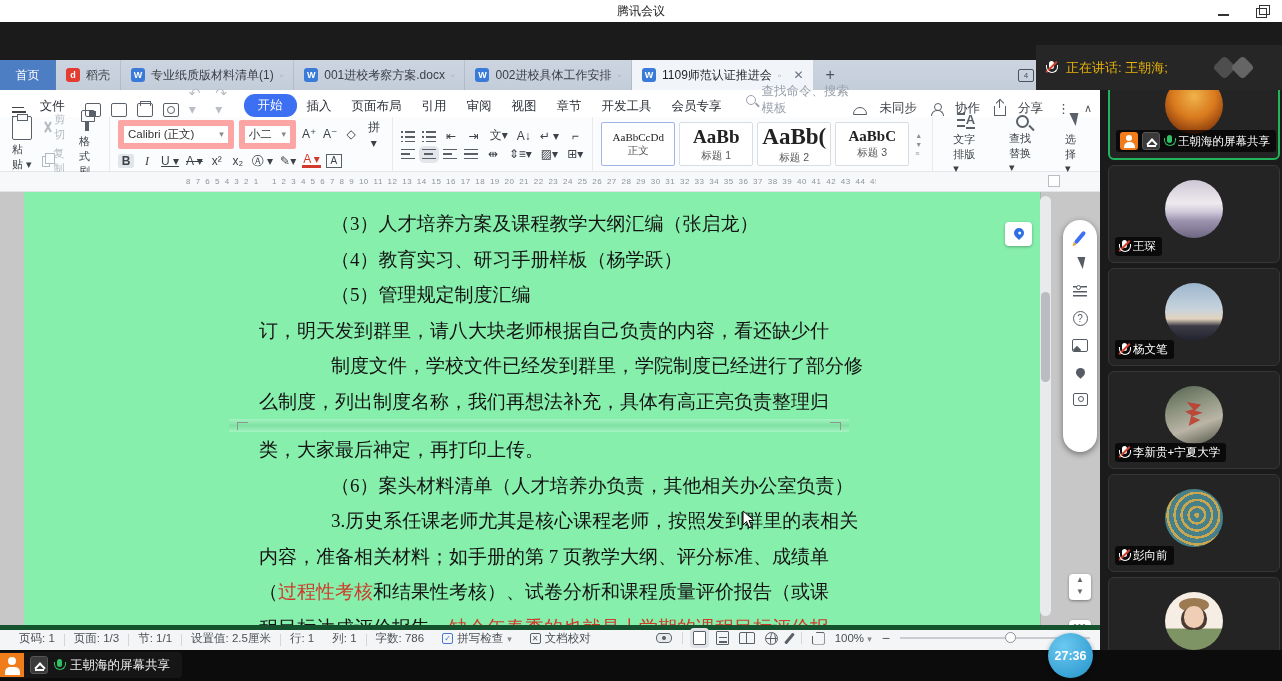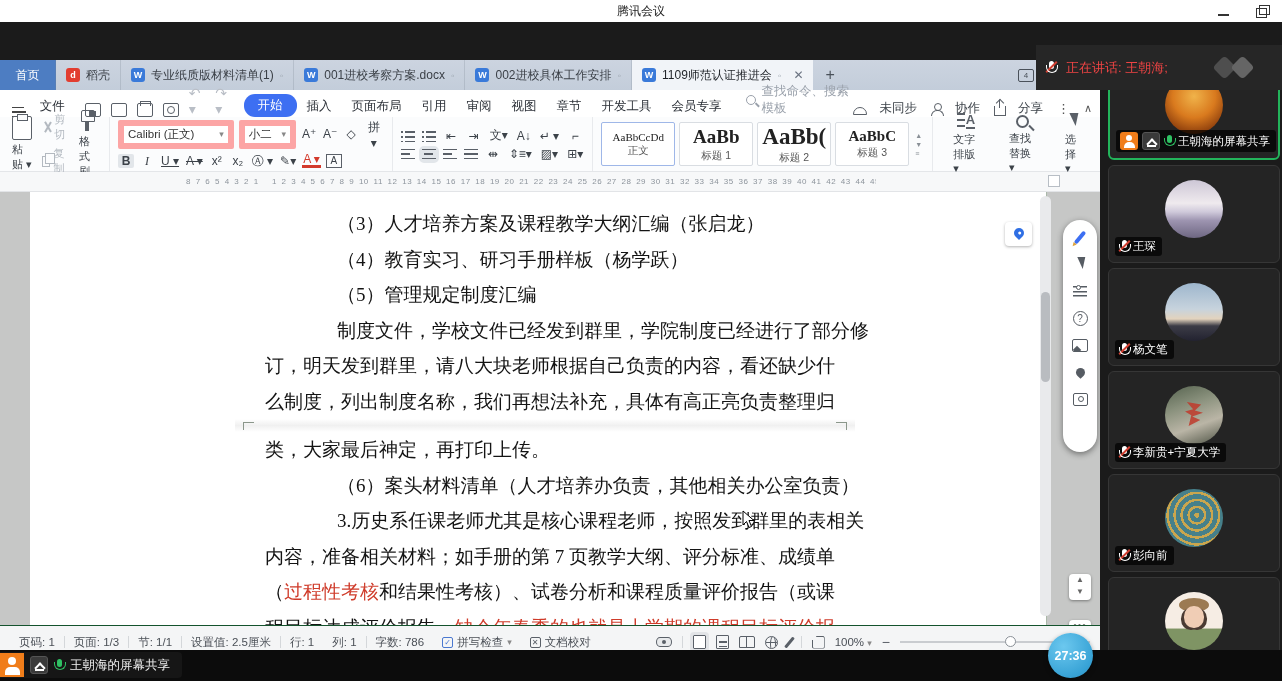--- a/index.html
+++ b/index.html
@@ -132,21 +132,21 @@
      border-top:13px solid #5a6068; transform:skew(-12deg); }
 
   
   #ruler { position:absolute; left:0; top:150px; width:1100px; height:20px; background:#f7f8f9; border-bottom:1px solid #e2e4e7; }
   #ruler .nums { position:absolute; left:186px; top:4px; width:690px; font-size:8px; color:#8d949c; white-space:nowrap;
      word-spacing:2px; letter-spacing:.5px; overflow:hidden; }
   #ruler .corner { position:absolute; right:40px; top:3px; width:12px; height:12px; border:1px solid #b8bec5; background:#fff; }
 
   
   #docarea { position:absolute; left:0; top:170px; width:1100px; height:433px; background:#c6c7c6; overflow:hidden; }
-  #page { position:absolute; left:30px; top:0; width:1017px; height:433px; background:#ffffff; box-shadow:inset -1px 0 0 #aab8a9; }
+  #page { position:absolute; left:24px; top:0; width:1017px; height:433px; background:#86efac; box-shadow:inset -1px 0 0 #aab8a9; }
   #doctext { position:absolute; left:235px; top:14px; width:560px;
      font-family:"Liberation Serif","DejaVu Serif",serif; font-size:19px; color:#141414; }
   .doc-line { height:35.5px; line-height:35.5px; white-space:nowrap; }
   .doc-line.indent { padding-left:72px; }
   .red-text { color:#cf3b2a; }
   .page-gap { height:13px; position:relative; margin-left:-30px; margin-right:-30px; background:linear-gradient(180deg,rgba(255,255,255,.25),rgba(0,0,0,.06),rgba(255,255,255,.25)); }
   .page-gap::before,.page-gap::after { content:""; position:absolute; top:3px; width:10px; height:7px; border:1px solid #8b978b; }
   .page-gap::before { left:8px; border-right:none; border-bottom:none; }
   .page-gap::after { right:8px; border-left:none; border-bottom:none; }
   #v-scroll { position:absolute; left:1040px; top:4px; width:11px; height:420px; background:#e9eaec; border-radius:6px; }
@@ -175,22 +175,22 @@
   .card-ic::after { content:""; position:absolute; left:4px; top:2px; width:4px; height:4px; border-radius:50%; border:1px solid #565c63; }
   #mini-arrows { position:absolute; left:1069px; top:382px; width:22px; height:26px; background:#fff; border-radius:4px;
      box-shadow:0 1px 3px rgba(0,0,0,.4); color:#666; font-size:8px; line-height:12px; text-align:center; }
   #mini-dots { position:absolute; left:1069px; top:428px; width:22px; height:14px; background:#fff; border-radius:4px;
      box-shadow:0 1px 3px rgba(0,0,0,.4); color:#666; font-size:10px; line-height:12px; text-align:center; letter-spacing:1px; }
 
   
   #mouse-arrow { position:absolute; left:742px; top:318px; width:13px; height:19px; z-index:20; }
 
   
-  #statusbar { position:absolute; left:0; top:603px; width:1100px; height:25px; background:#f4f5f6; border-top:1px solid #14532d;
-     display:flex; align-items:center; font-size:11.5px; color:#4a4f56; padding:16px 10px; }
+  #statusbar { position:absolute; left:0; top:603px; width:1100px; height:25px; background:#f4f5f6; border-top:5px solid #14532d;
+     display:flex; align-items:flex-end; font-size:11.5px; color:#4a4f56; padding:16px 10px; }
   .sb-item { padding:0 9px; white-space:nowrap; }
   .sb-sep { width:1px; height:12px; background:#d4d7da; }
   .sb-chip { display:flex; align-items:center; gap:4px; padding:0 9px; white-space:nowrap; }
   .chk-ic { width:11px; height:11px; border:1.3px solid #4a78d0; border-radius:2px; color:#4a78d0; font-size:8px; line-height:9px; text-align:center; }
   .x-ic { width:11px; height:11px; border:1.3px solid #5a6068; border-radius:2px; color:#5a6068; font-size:8px; line-height:9px; text-align:center; }
   .sb-right { margin-left:auto; display:flex; align-items:center; gap:10px; }
   .eye-ic { width:16px; height:10px; border:1.5px solid #5a6068; border-radius:50%/100% 100% 100% 100%; position:relative; background:#e8eaec; }
   .eye-ic::after { content:""; position:absolute; left:5px; top:2px; width:4px; height:4px; border-radius:50%; background:#5a6068; }
   .view-ic { width:13px; height:14px; border:1.5px solid #5a6068; border-radius:1px; position:relative; }
   .view-ic.sel { outline:3px solid #e2e4e7; background:#fff; }
@@ -204,21 +204,21 @@
   .fit-ic { width:13px; height:13px; position:relative; }
   .fit-ic::before { content:""; position:absolute; inset:0; border:1.5px solid #5a6068; border-radius:2px;
      clip-path:polygon(0 0,35% 0,35% 35%,0 35%,0 100%,35% 100%,100% 100%,100% 65%,100% 0); }
   .zoom-minus { color:#5a6068; font-size:14px; }
   .zoom-track { width:190px; height:2px; background:#c9ccd0; position:relative; }
   .zoom-knob { position:absolute; left:55%; top:-5px; width:11px; height:11px; border-radius:50%; background:#fff; border:1.5px solid #8a9097; }
 
   
   #speakbar { position:absolute; left:1036px; top:45px; width:246px; height:45px; background:#262626; z-index:30;
      display:flex; align-items:center; padding:0 10px; gap:10px; }
-  #speakbar .sp-text { color:#ef4444; font-size:13px; white-space:nowrap; }
+  #speakbar .sp-text { color:#eab308; font-size:13px; white-space:nowrap; }
   .logo-diamonds { position:absolute; right:14px; top:10px; width:60px; height:26px; opacity:.55; }
   .logo-diamonds i { position:absolute; width:17px; height:17px; background:#8a8a8a; border-radius:4px; transform:rotate(45deg); }
   .logo-diamonds i:nth-child(1){ left:8px; top:4px; background:#707070; }
   .logo-diamonds i:nth-child(2){ left:26px; top:4px; background:#9a9a9a; }
 
   #sidebar { position:absolute; left:1100px; top:22px; width:182px; height:659px; background:#1b1b1b; }
   #participants { position:absolute; left:8px; top:38px; width:172px; display:flex; flex-direction:column; gap:5px; }
   .tile { position:relative; height:98px; background:#242424; border:1px solid #363636; border-radius:6px; overflow:hidden; }
   .tile.active { border:2px solid #23b45b; height:100px; }
   .tile:last-child { height:100px; }
@@ -494,22 +494,22 @@
     <div class="nums">8 7 6 5 4 3 2 1　 1 2 3 4 5 6 7 8 9 10 11 12 13 14 15 16 17 18 19 20 21 22 23 24 25 26 27 28 29 30 31 32 33 34 35 36 37 38 39 40 41 42 43 44 45 46 47</div>
     <div class="corner"></div>
   </div>
 
   <div id="docarea">
     <div id="page">
       <div id="doctext">
           <div class="doc-line indent"><span>（3）人才培养方案及课程教学大纲汇编（张启龙）</span></div>
           <div class="doc-line indent"><span>（4）教育实习、研习手册样板（杨学跃）</span></div>
           <div class="doc-line indent"><span>（5）管理规定制度汇编</span></div>
+          <div class="doc-line"><span>订，明天发到群里，请八大块老师根据自己负责的内容，看还缺少什</span></div>
           <div class="doc-line indent"><span>制度文件，学校文件已经发到群里，学院制度已经进行了部分修</span></div>
-          <div class="doc-line"><span>订，明天发到群里，请八大块老师根据自己负责的内容，看还缺少什</span></div>
           <div class="doc-line"><span>么制度，列出制度名称，我们再想法补充，具体有高正亮负责整理归</span></div>
           <div class="page-gap"></div>
           <div class="doc-line"><span>类，大家最后神定，再打印上传。</span></div>
           <div class="doc-line indent"><span>（6）案头材料清单（人才培养办负责，其他相关办公室负责）</span></div>
           <div class="doc-line indent"><span>3.历史系任课老师尤其是核心课程老师，按照发到群里的表相关</span></div>
           <div class="doc-line"><span>内容，准备相关材料；如手册的第 7 页教学大纲、评分标准、成绩单</span></div>
           <div class="doc-line"><span>（</span><span class="red-text">过程性考核</span><span>和结果性考核）、试卷分析和课程质量评价报告（或课</span></div>
           <div class="doc-line"><span>程目标达成评价报告，</span><span class="red-text">缺今年春季的也就是上学期的课程目标评价报</span></div>
         </div>
     </div>

